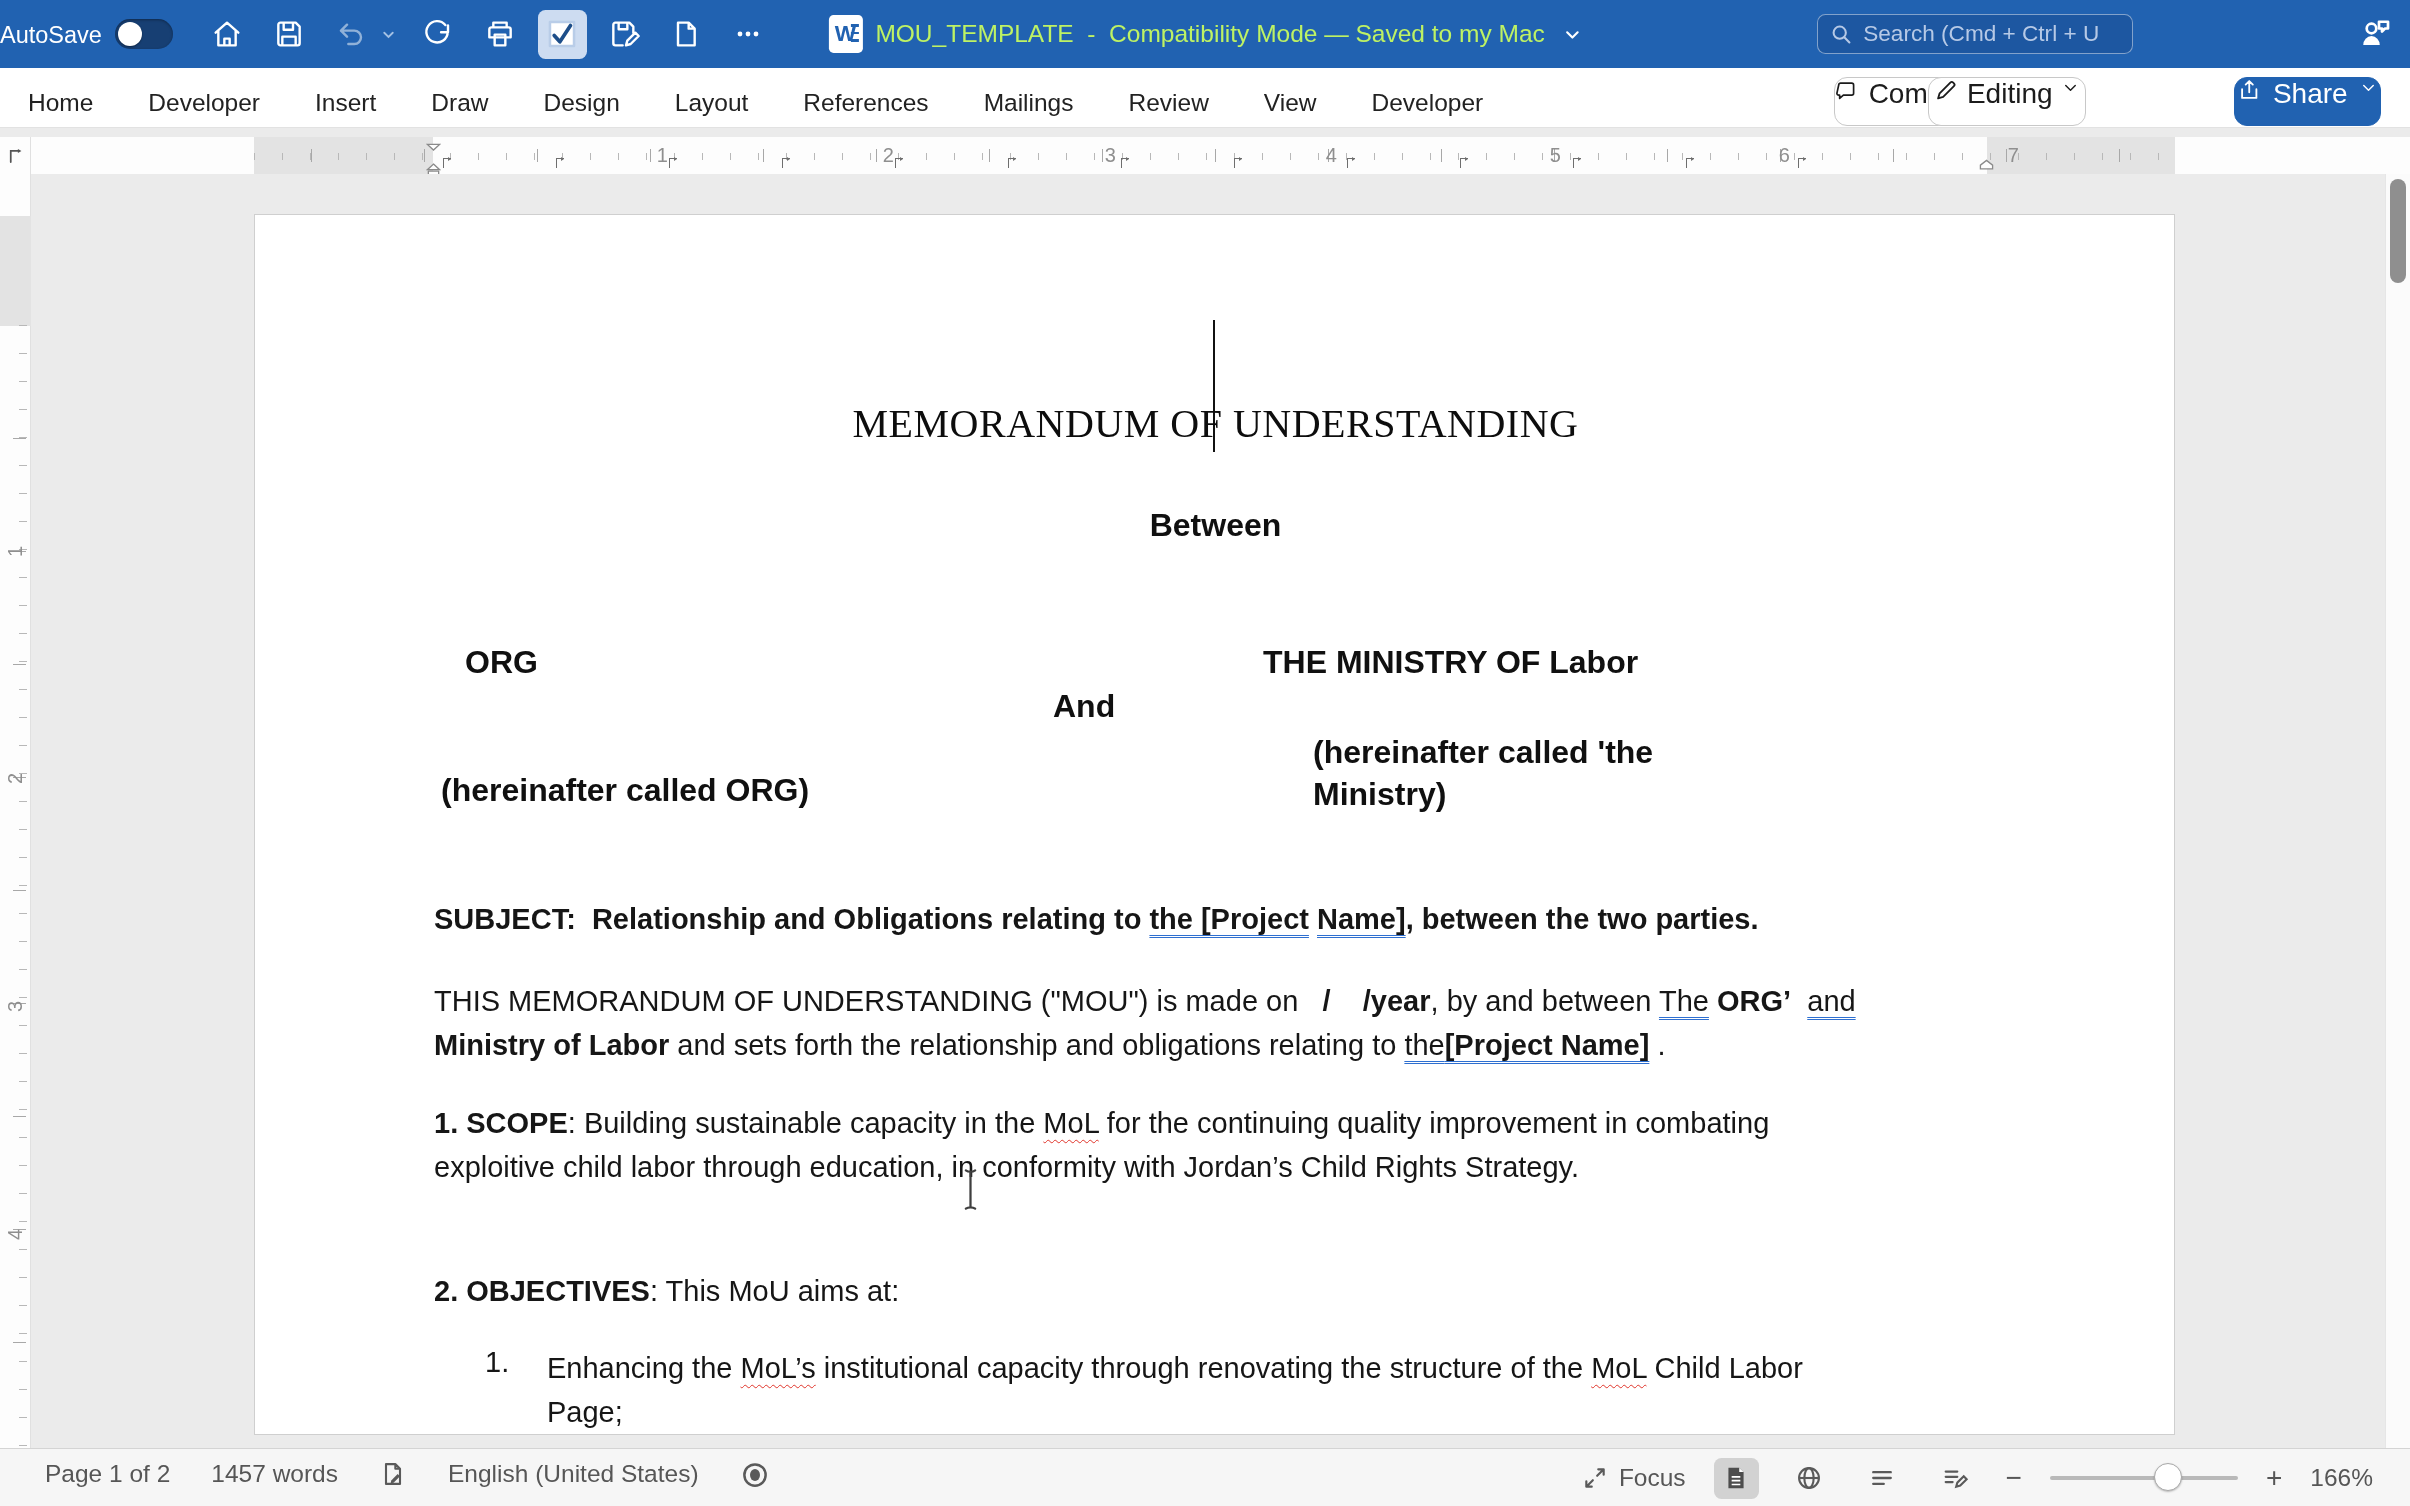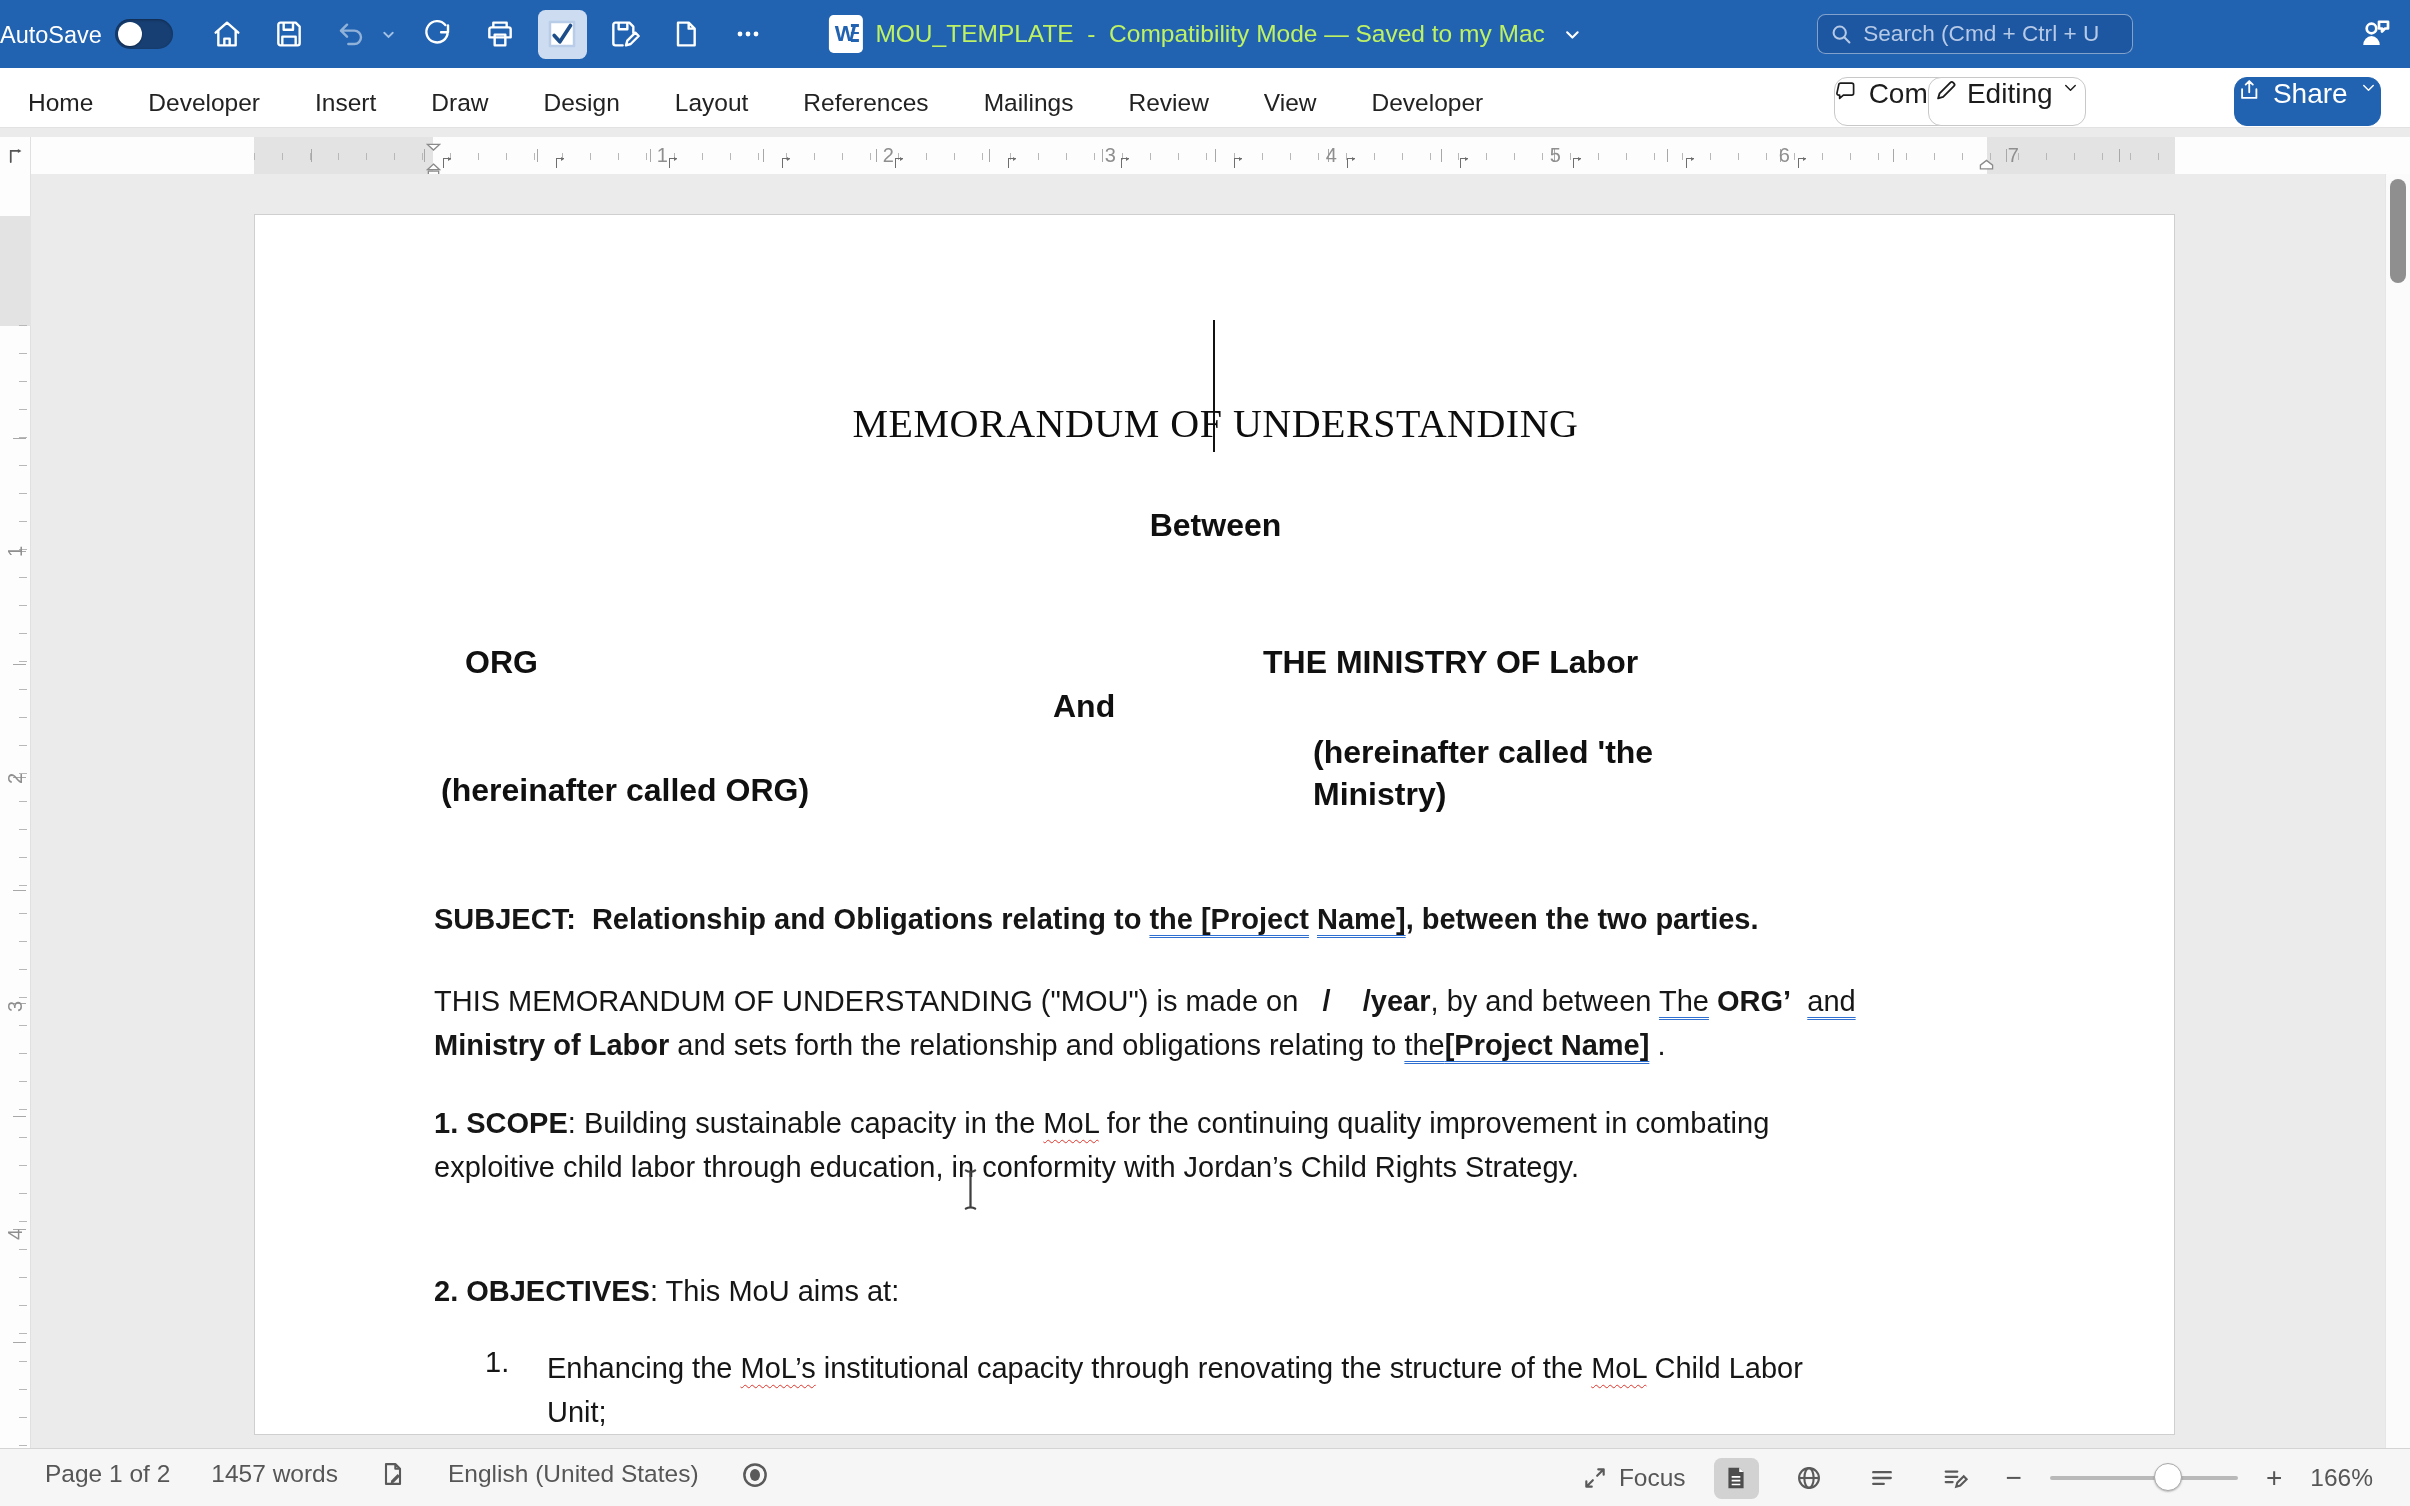--- a/index.html
+++ b/index.html
@@ -346,21 +346,21 @@
 
       <div class="para" style="top:682px;"><span class="b">SUBJECT</span><span class="b">:  Relationship and Obligations relating to </span><span class="b du">the [Project</span><span class="b"> </span><span class="b du">Name]</span><span class="b">, between the two parties.</span></div>
 
       <div class="para" style="top:764px;"><span>THIS MEMORANDUM OF UNDERSTANDING ("MOU") is made on </span><span class="b">  /    /year</span><span>, by and between </span><span class="du">The</span><span> </span><span class="b">ORG’</span><span>  </span><span class="du">and</span><br><span class="b">Ministry of Labor</span><span> and sets forth the relationship and obligations relating to </span><span class="du">the</span><span class="b du">[Project Name]</span><span> .</span></div>
 
       <div class="para" style="top:886px;"><span class="b">1. SCOPE</span><span>: Building sustainable capacity in the </span><span class="rw">MoL</span><span> for the continuing quality improvement in combating</span><br><span>exploitive child labor through education, in conformity with Jordan’s Child Rights Strategy.</span></div>
 
       <div class="para" style="top:1054px;"><span class="b">2. OBJECTIVES</span><span>: This MoU aims at:</span></div>
 
       <div class="listnum">1.</div>
-      <div class="para listbody"><span>Enhancing the </span><span class="rw">MoL’s</span><span> institutional capacity through renovating the structure of the </span><span class="rw">MoL</span><span> Child Labor</span><br><span>Unit;</span></div>
+      <div class="para listbody"><span>Enhancing the </span><span class="rw">MoL’s</span><span> institutional capacity through renovating the structure of the </span><span class="rw">MoL</span><span> Child Labor</span><br><span>Page;</span></div>
 
       <div class="ibeam">
         <svg width="15" height="43" viewBox="0 0 16 46" fill="none" stroke="#3f3f3f" stroke-width="2.4" stroke-linecap="round">
             <path d="M3 2.5 C5 4 6.5 4 8 4 C9.5 4 11 4 13 2.5 M8 4 v38 M3 43.5 C5 42 6.5 42 8 42 C9.5 42 11 42 13 43.5"></path>
           </svg>
       </div>
     </div>
 
     <div class="scrolltrack">
       <div class="scrollthumb"></div>

